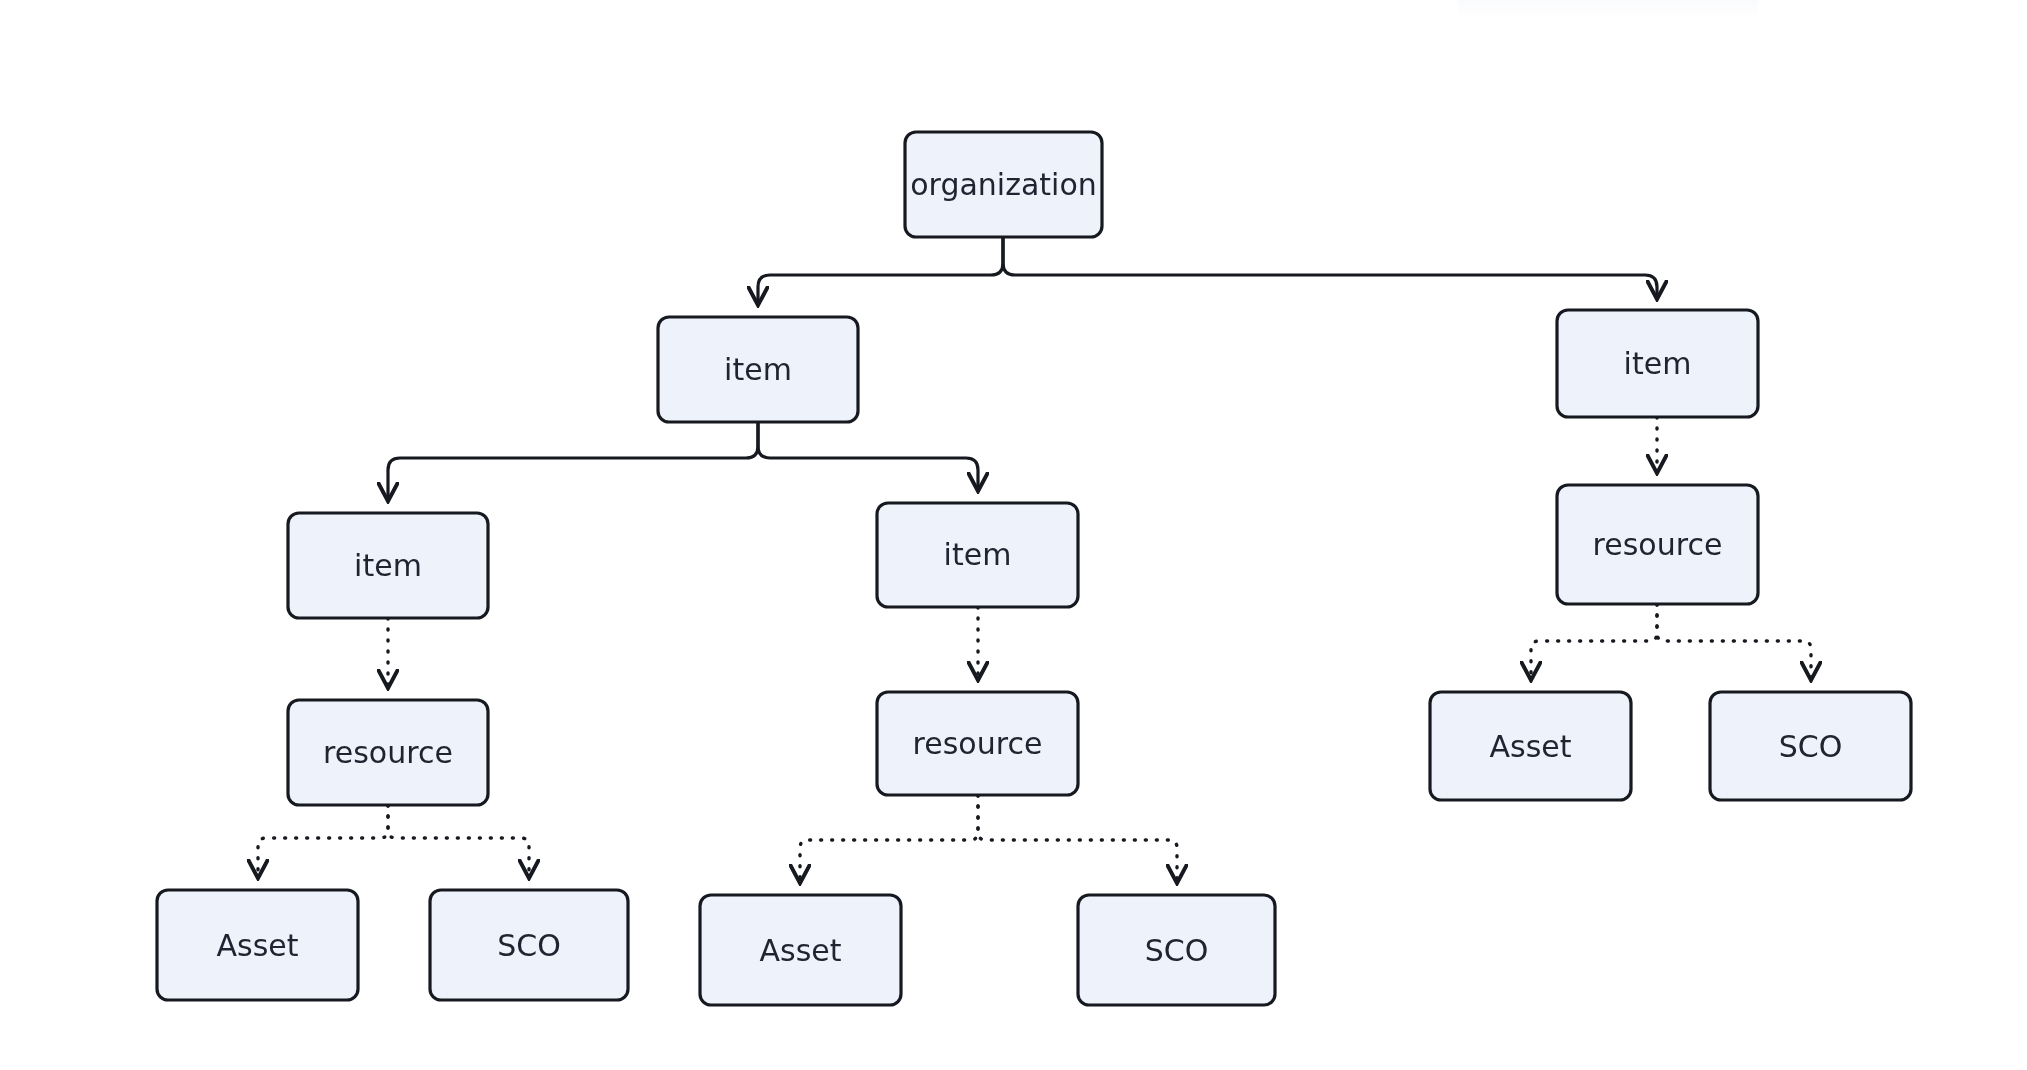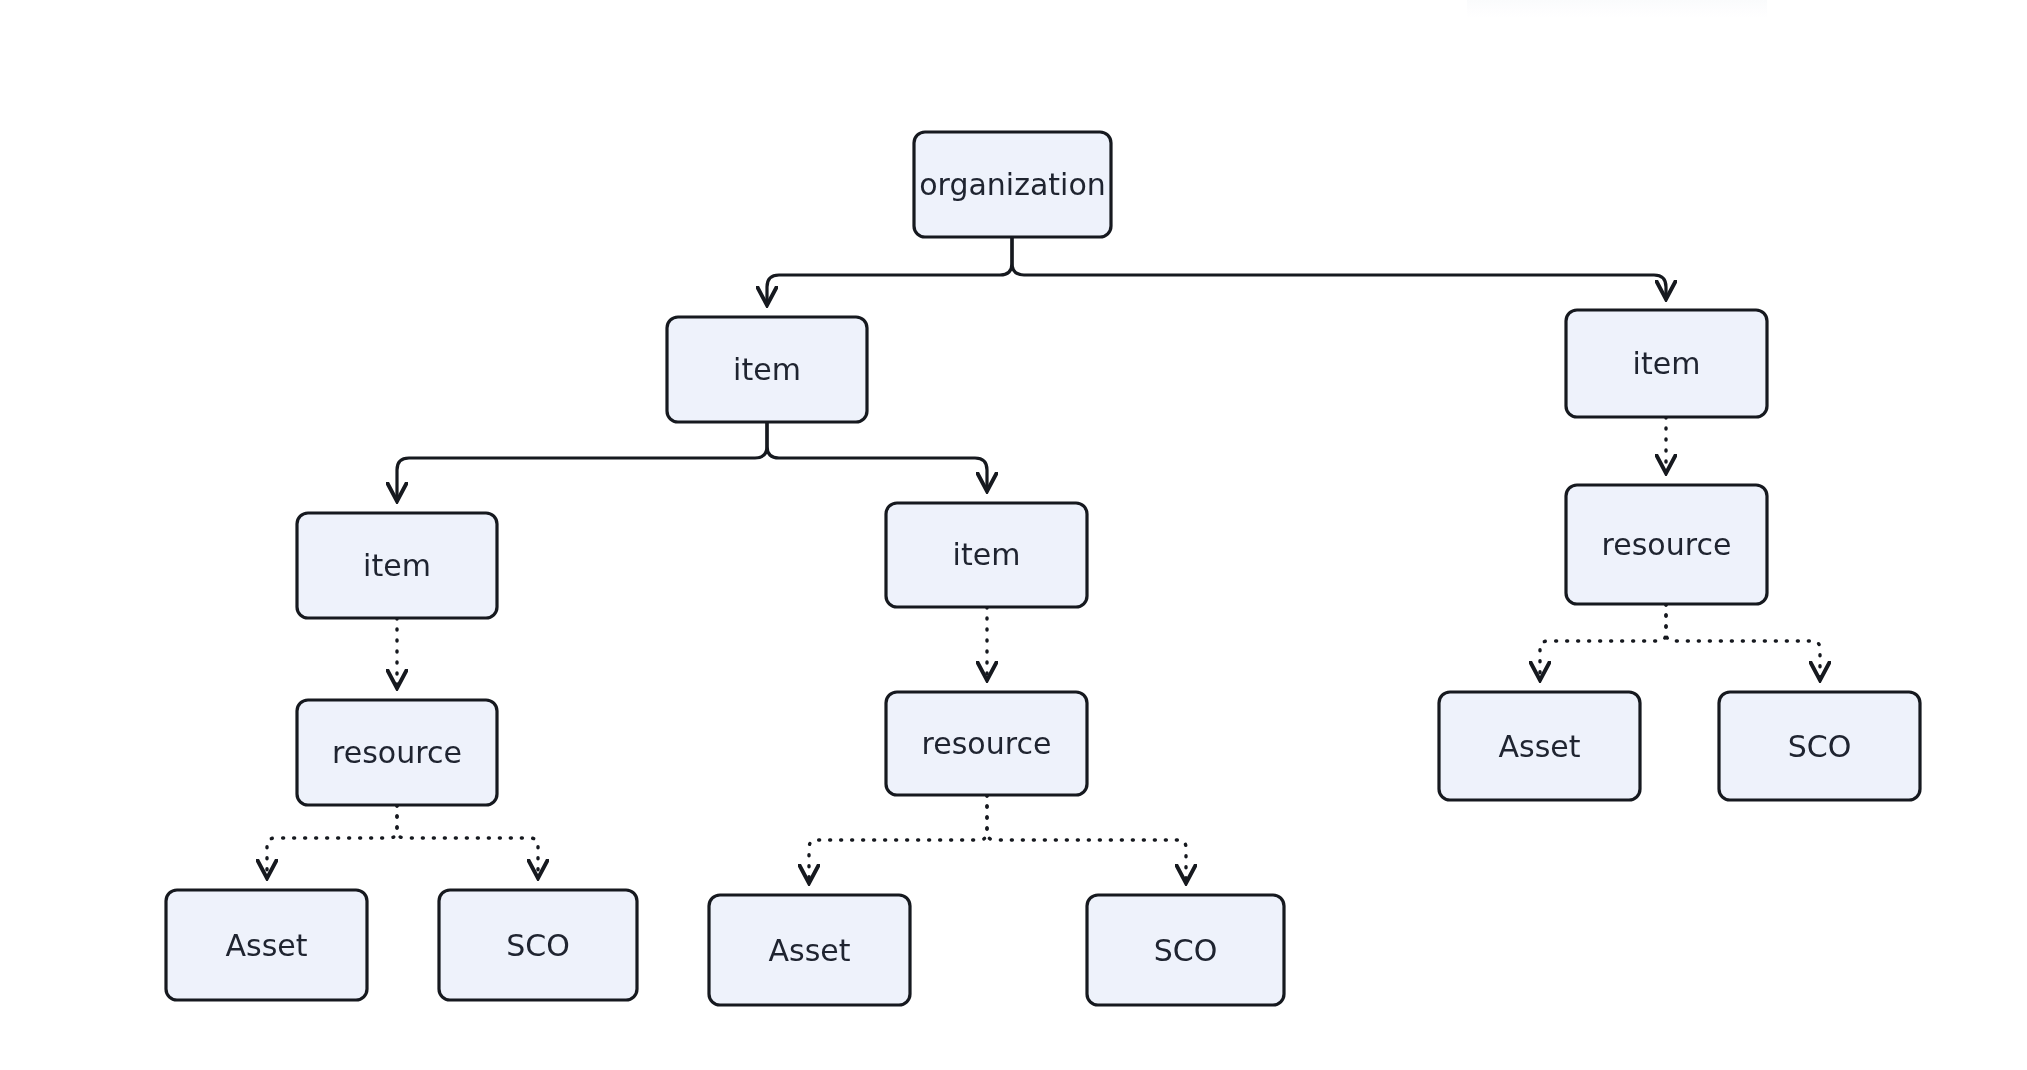--- a/index.html
+++ b/index.html
@@ -12,21 +12,20 @@
     width: 2027px;
     height: 1070px;
     overflow: hidden;
     font-family: "DejaVu Sans", "Liberation Sans", sans-serif;
   }
   #canvas {
     position: relative;
     width: 1758px;
     height: 1070px;
     background: #ffffff;
-    margin-left: 9px;
   }
   
   .top-strip {
     position: absolute;
     top: 0;
     right: 0;
     width: 300px;
     height: 18px;
     background: linear-gradient(to bottom, #fafbfc 0%, #fdfdfe 55%, #ffffff 100%);
     pointer-events: none;

